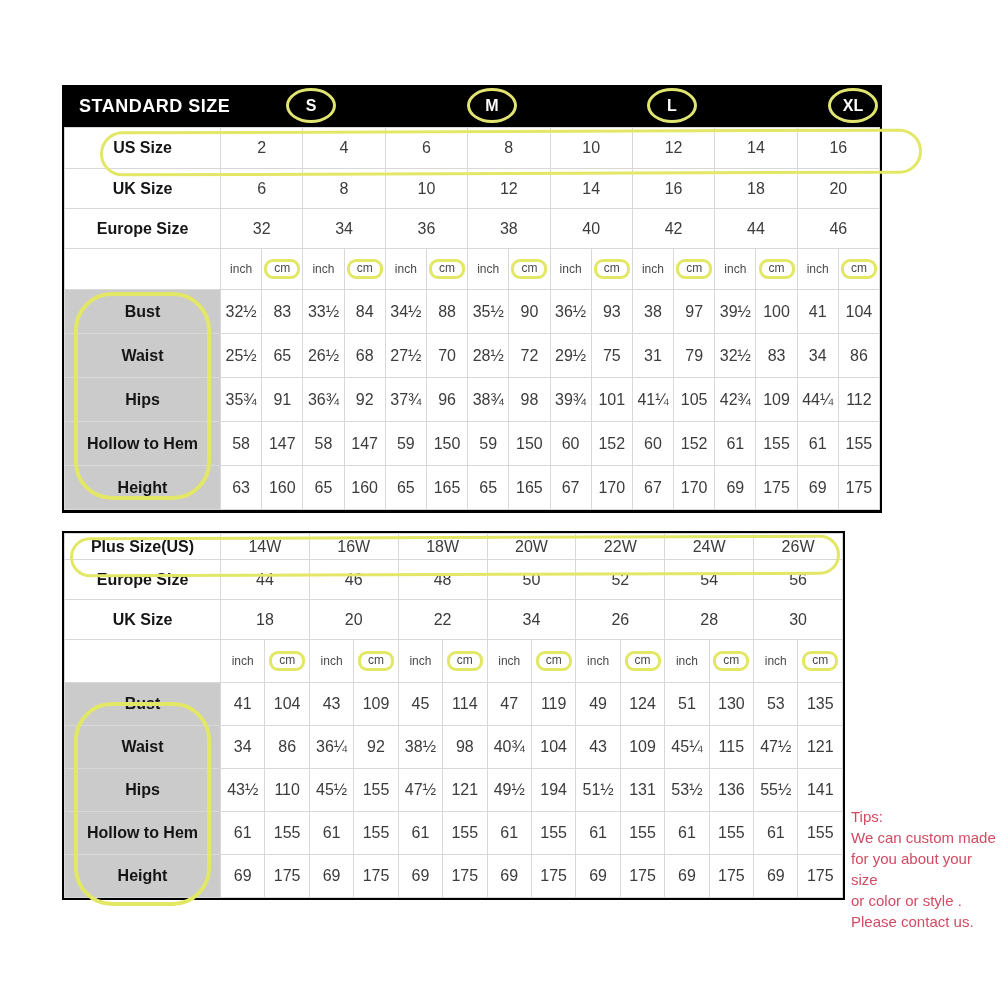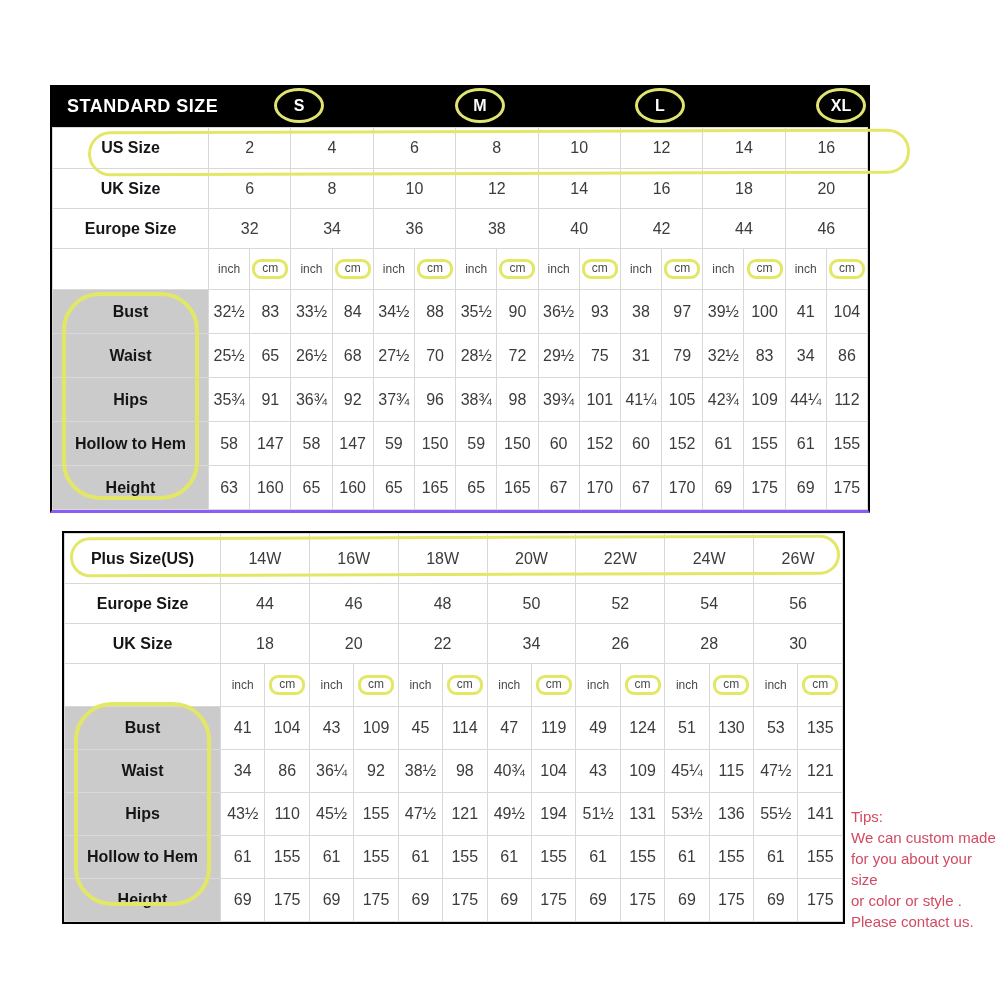--- a/index.html
+++ b/index.html
@@ -2,22 +2,22 @@
 <html><head>
 <meta charset="utf-8">
 <style>
   * { margin:0; padding:0; box-sizing:border-box; }
   html,body { width:1000px; height:1000px; background:#ffffff;
     font-family:"Liberation Sans", sans-serif; color:#2d2d2d; }
   .page { position:relative; width:1000px; height:1000px; background:#fff; overflow:hidden; }
 
   
   .tbl-wrap { position:absolute; background:#fff; }
-  #wrap-standard { left:50px; top:85px; width:820px;
-    border-left:2px solid #000; border-right:2px solid #000; border-bottom:3px solid #8b5cf6; }
+  #wrap-standard { left:62px; top:85px; width:820px;
+    border-left:2px solid #000; border-right:2px solid #000; border-bottom:3px solid #000000; }
   #wrap-plus { left:62px; top:531px; width:783px; border:2px solid #000; }
 
   
   .black-bar { position:relative; height:42px; background:#000; display:flex; align-items:center; }
   .bar-title { color:#fff; font-weight:bold; font-size:18px; letter-spacing:.5px; padding-left:15px; }
   .size-oval { position:absolute; top:3px; width:50px; height:35px;
     border:3px solid #e0e470; border-radius:50%;
     display:flex; align-items:center; justify-content:center;
     color:#fff; font-weight:bold; font-size:16px; }
 
@@ -25,21 +25,21 @@
   table { border-collapse:collapse; table-layout:fixed; width:100%; }
   col.c-label { width:156px; }
   th, td { border:1px solid #d8d8d8; text-align:center; vertical-align:middle;
     padding:0; font-size:16px; color:#3c3c3c; overflow:hidden; white-space:nowrap; }
   th.lbl { font-weight:bold; font-size:16px; color:#151515; background:#fff; }
   th.lbl.gray { background:#cbcbcb; }
   tr.row-top   { height:40px; }
   tr.row-first { height:41px; }
   tr.row-unit  { height:41px; }
   tr.row-measure { height:44px; font-size:17px;margin-left:24px; }
-  #t2 tr.row-first { height:50px;margin-left:12px; }
+  #t2 tr.row-first { height:26px;margin-left:12px; }
   #t2 tr.row-unit  { height:43px; }
   #t2 tr.row-measure { height:43px; }
   tr.row-unit td { font-size:12px; color:#4a4a4a; }
 
   .cmbox { display:inline-block; padding:0 7px; border:3px solid #e3e766;
     border-radius:9px; line-height:1.1; }
 
   
   .hl { position:absolute; border:3px solid #e3e766; border-radius:24px;
     pointer-events:none; background:transparent; }

